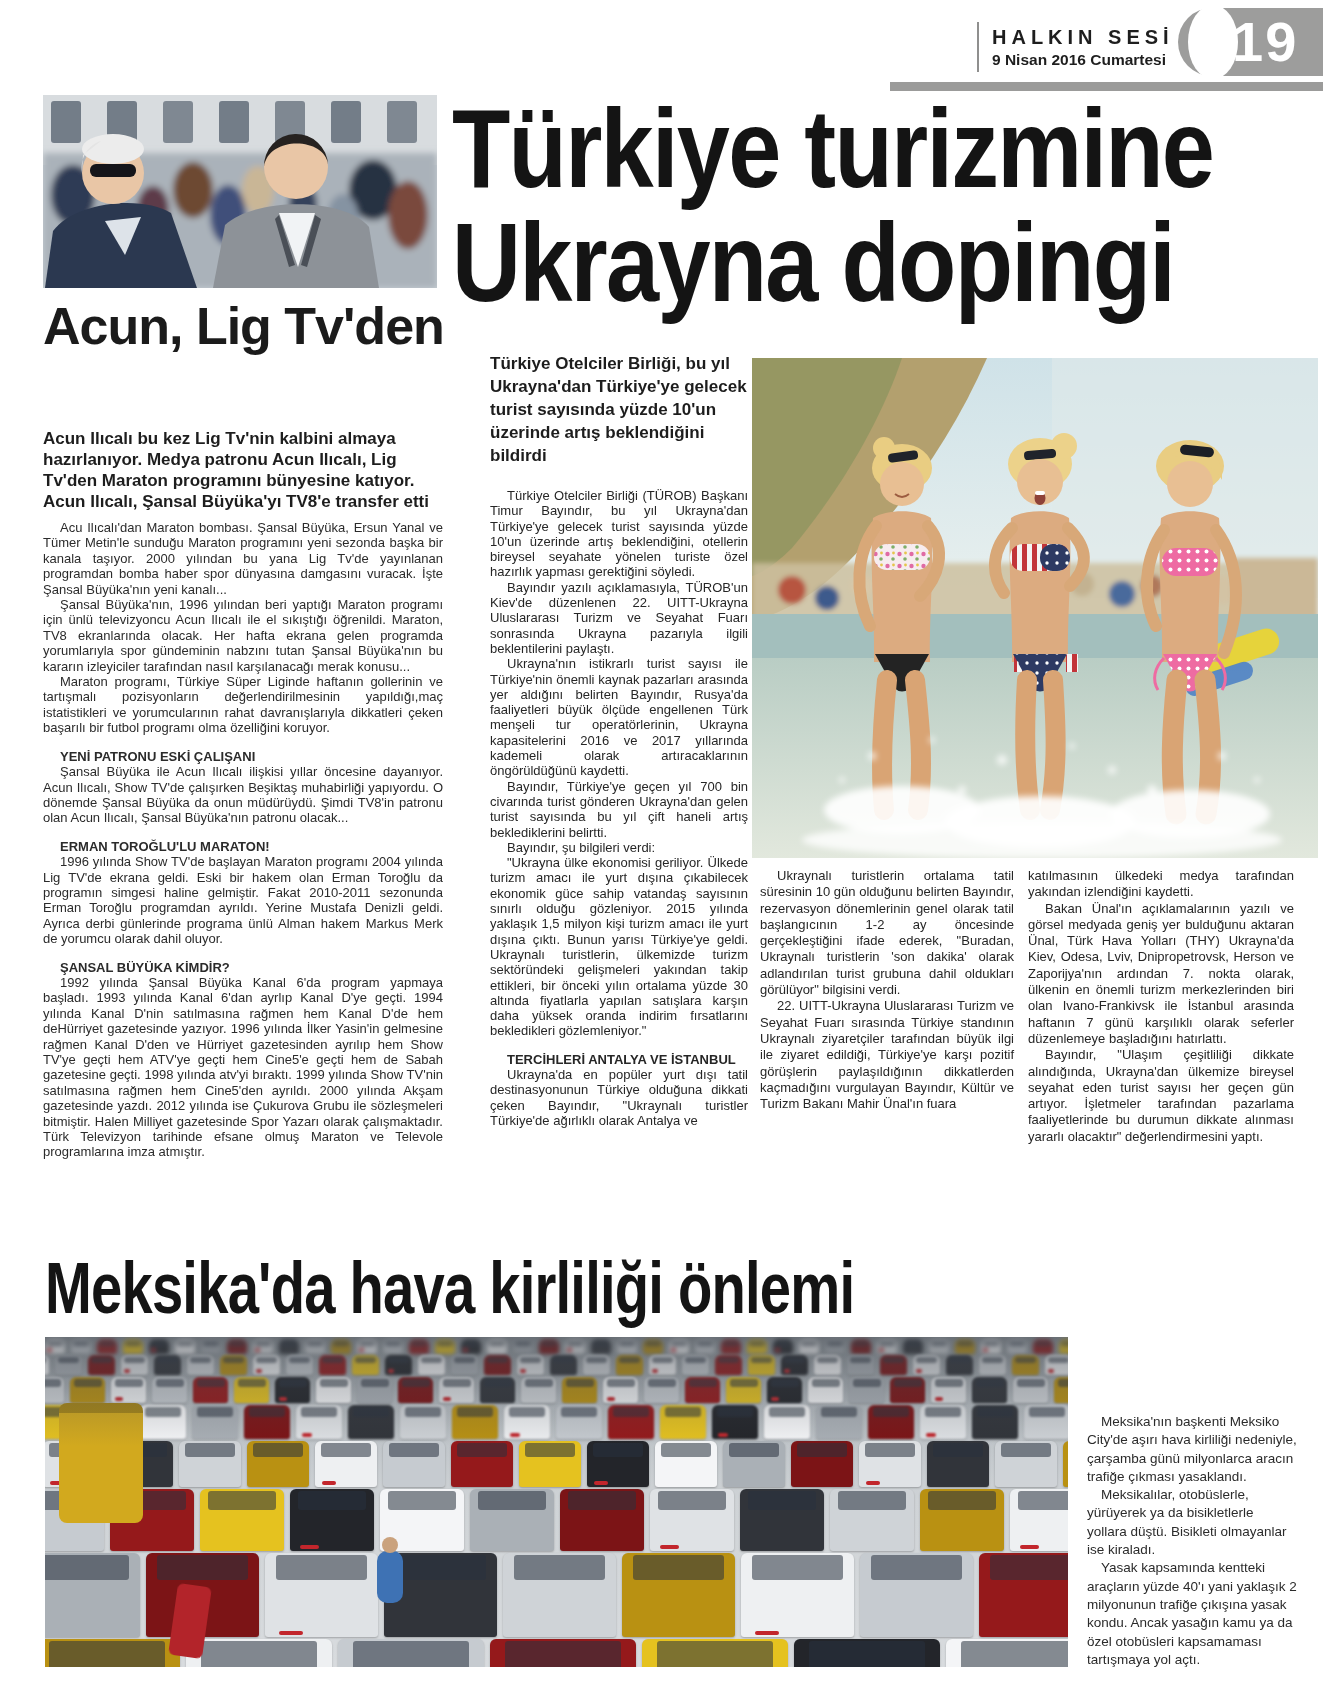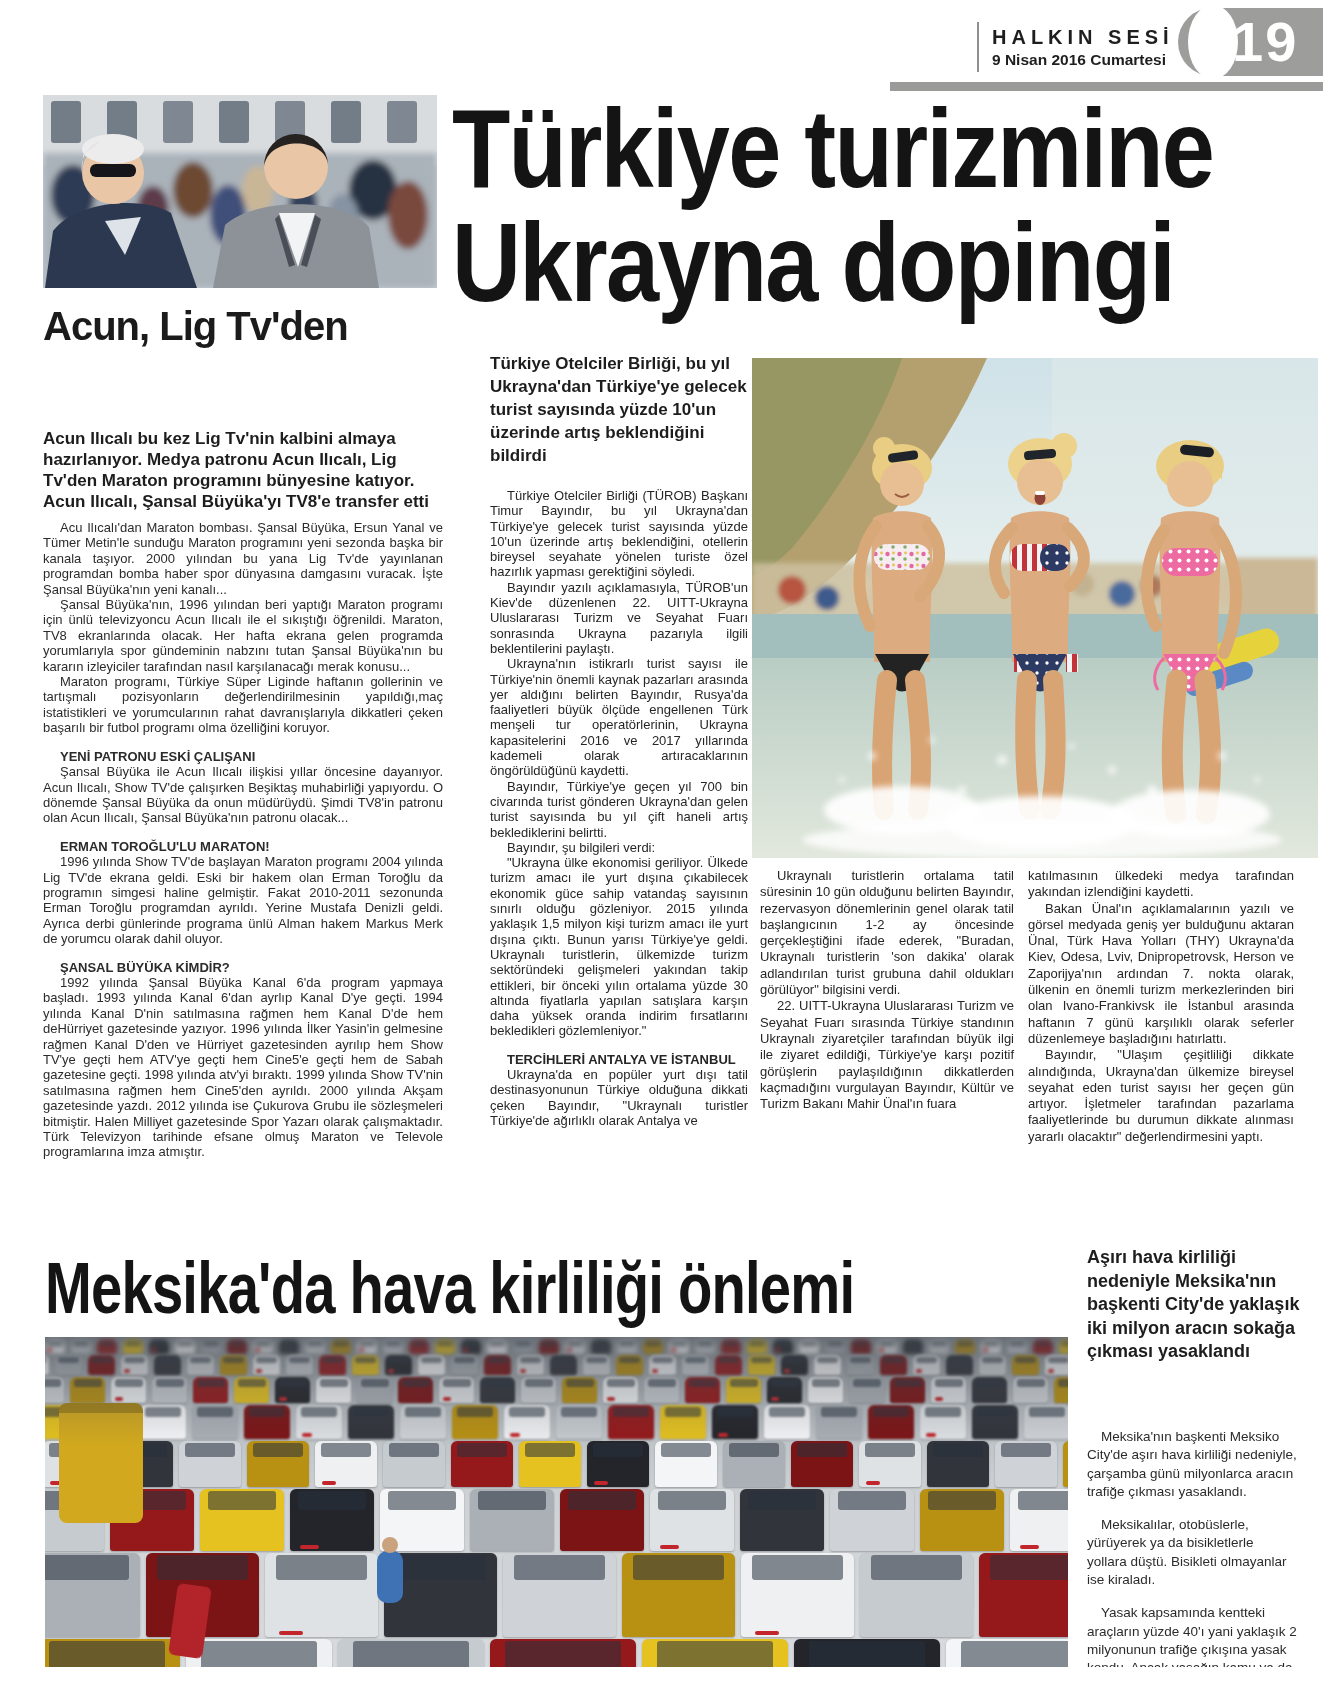--- a/index.html
+++ b/index.html
@@ -22,39 +22,39 @@
   .bodytext p { text-indent:17px; }
   .bodytext p.cont { text-indent:0; }
   .subhead { font-weight:700; }
   .gap { margin-top:13px; }
   .lead { font-weight:700; color:#1d1d1d; }
   .cond div { font-weight:700; color:#141414; transform-origin:left top; white-space:nowrap; }
 
   
   #a1-photo { left:43px; top:95px; width:394px; height:193px; background:#c9d0d6; overflow:hidden; }
   #a1-headline { left:43px; top:300px; }
-  #a1-headline div { font-size:40px; line-height:53px; font-weight:700; letter-spacing:-1px; color:#1b1b1b; white-space:nowrap; }
+  #a1-headline div { font-size:52px; line-height:53px; font-weight:700; letter-spacing:-1px; color:#1b1b1b; white-space:nowrap; }
   #a1-lead { left:43px; top:428px; width:400px; font-size:17px; line-height:21px; }
   #a1-body { left:43px; top:520px; width:400px; font-size:13px; line-height:15.4px; color:#2b2b2b; }
 
   
   #a2-headline { left:452px; top:92px; }
   #a2-headline div { font-size:111px; line-height:114px; letter-spacing:-2px; transform:scaleX(.86); }
   #a2-lead { left:490px; top:352px; width:258px; font-size:17px; line-height:23px; }
   #a2-colA { left:490px; top:488px; width:258px; font-size:13px; line-height:15.3px; }
   #a2-photo { left:752px; top:358px; width:566px; height:500px; background:#d8e4e6; overflow:hidden; }
   #a2-colB { left:760px; top:868px; width:254px; font-size:13px; line-height:16.3px; }
   #a2-colC { left:1028px; top:868px; width:266px; font-size:13px; line-height:16.3px; }
 
   
   #a3-headline { left:45px; top:1250px; }
   #a3-headline div { font-size:72px; line-height:76px; letter-spacing:-1px; transform:scaleX(.78); }
   #a3-deck { left:1087px; top:1246px; width:226px; font-size:18px; line-height:23.5px; }
   #a3-body { left:1087px; top:1413px; width:210px; font-size:13.5px; line-height:18.3px; color:#2b2b2b; }
-  #a3-body p { text-indent:14px;margin-top:15px; }
+  #a3-body p { text-indent:14px; }
   #a3-photo { left:45px; top:1337px; width:1023px; height:364px; overflow:hidden;
               background:linear-gradient(180deg,#8e959b 0%,#b6bcc1 18%,#cfd3d6 45%,#dadde0 100%); }
 
   
   #a3-photo .cars { position:absolute; inset:0; }
   .car { position:absolute; border-radius:6px 6px 3px 3px; box-shadow:0 1px 2px rgba(0,0,0,.25); }
   .car .ws { height:30%; margin:2px 10% 0; background:rgba(40,50,62,.55); border-radius:3px; }
   .car .bl { position:absolute; bottom:2px; left:12%; width:22%; height:4px; background:#c2262c; border-radius:2px; }
   .t-overlay { position:absolute; inset:0; background:linear-gradient(180deg,rgba(70,75,82,.5),rgba(255,255,255,0) 30%); pointer-events:none; }
   #t-truck { position:absolute; left:14px; top:66px; width:84px; height:120px; background:#d2a91e; border-radius:8px; filter:blur(.6px);
@@ -300,21 +300,20 @@
   <div class="abs just bodytext" id="a2-colC">
     <p class="cont">katılmasının ülkedeki medya tarafından yakından izlendiğini kaydetti.</p>
     <p>Bakan Ünal'ın açıklamalarının yazılı ve görsel medyada geniş yer bulduğunu aktaran Ünal, Türk Hava Yolları (THY) Ukrayna'da Kiev, Odesa, Lviv, Dnipropetrovsk, Herson ve Zaporijya'nın ardından 7. nokta olarak, ülkenin en önemli turizm merkezlerinden biri olan Ivano-Frankivsk ile İstanbul arasında haftanın 7 günü karşılıklı olarak seferler düzenlemeye başladığını hatırlattı.</p>
     <p>Bayındır, "Ulaşım çeşitliliği dikkate alındığında, Ukrayna'dan ülkemize bireysel seyahat eden turist sayısı her geçen gün artıyor. İşletmeler tarafından pazarlama faaliyetlerinde bu durumun dikkate alınması yararlı olacaktır" değerlendirmesini yaptı.</p>
   </div>
 
   <div class="abs cond" id="a3-headline">
     <div>Meksika'da hava kirliliği önlemi</div>
   </div>
 
-  <div class="abs lead" id="a3-deck">Aşırı hava kirliliği nedeniyle Meksika'nın başkenti City'de yaklaşık iki milyon aracın sokağa çıkması yasaklandı</div>
 
   <div class="abs bodytext" id="a3-body">
     <p>Meksika'nın başkenti Meksiko City'de aşırı hava kirliliği nedeniyle, çarşamba günü milyonlarca aracın trafiğe çıkması yasaklandı.</p>
     <p>Meksikalılar, otobüslerle, yürüyerek ya da bisikletlerle yollara düştü. Bisikleti olmayanlar ise kiraladı.</p>
     <p>Yasak kapsamında kentteki araçların yüzde 40'ı yani yaklaşık 2 milyonunun trafiğe çıkışına yasak kondu. Ancak yasağın kamu ya da özel otobüsleri kapsamaması tartışmaya yol açtı.</p>
   </div>
 
   <div class="abs" id="a3-photo">
     <div class="cars">
         <div class="car" style="left: 0px; top: 2px; width: 20px; height: 15px; background: rgb(238, 240, 242); filter: blur(2.2px);">

